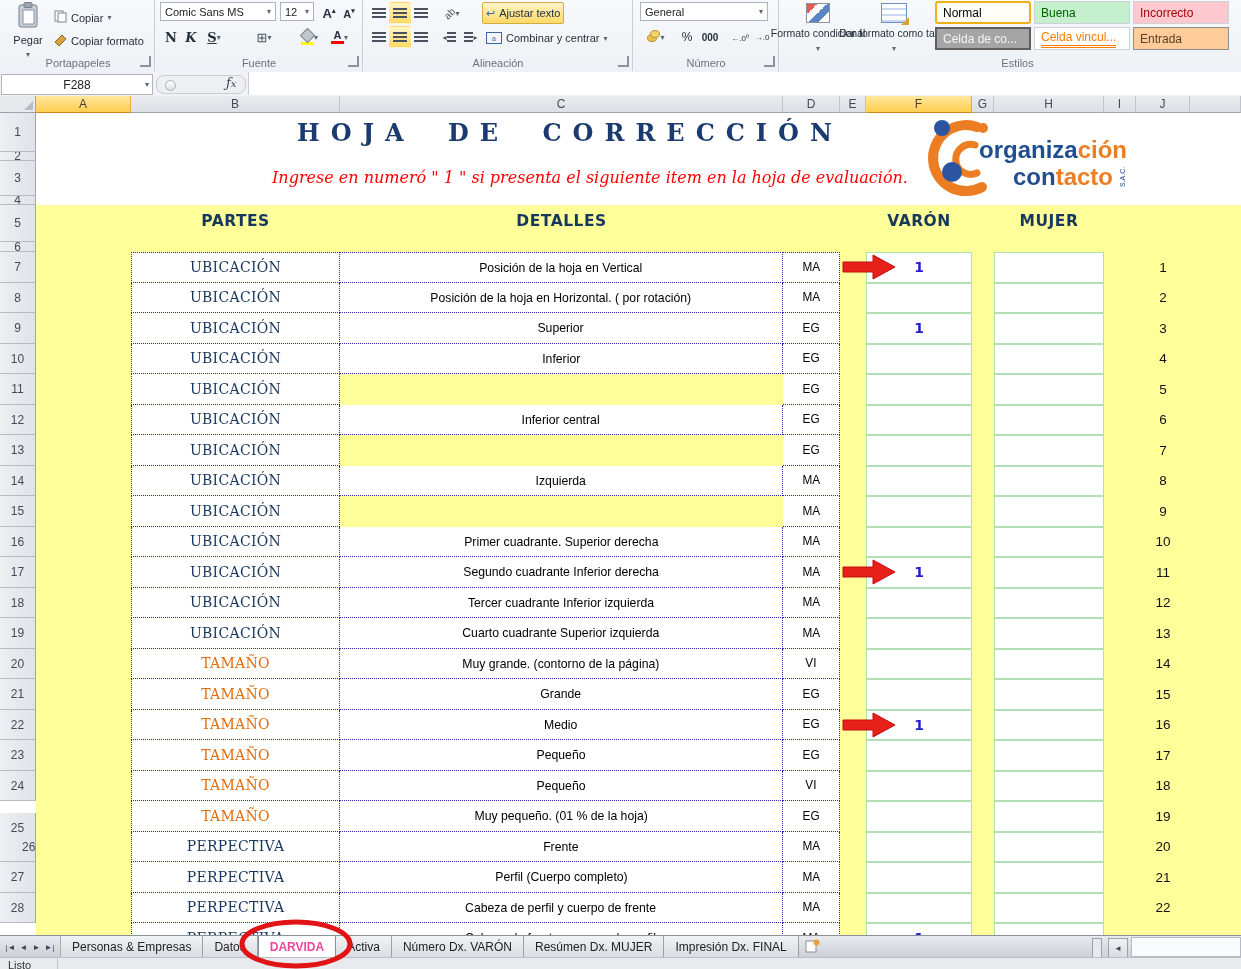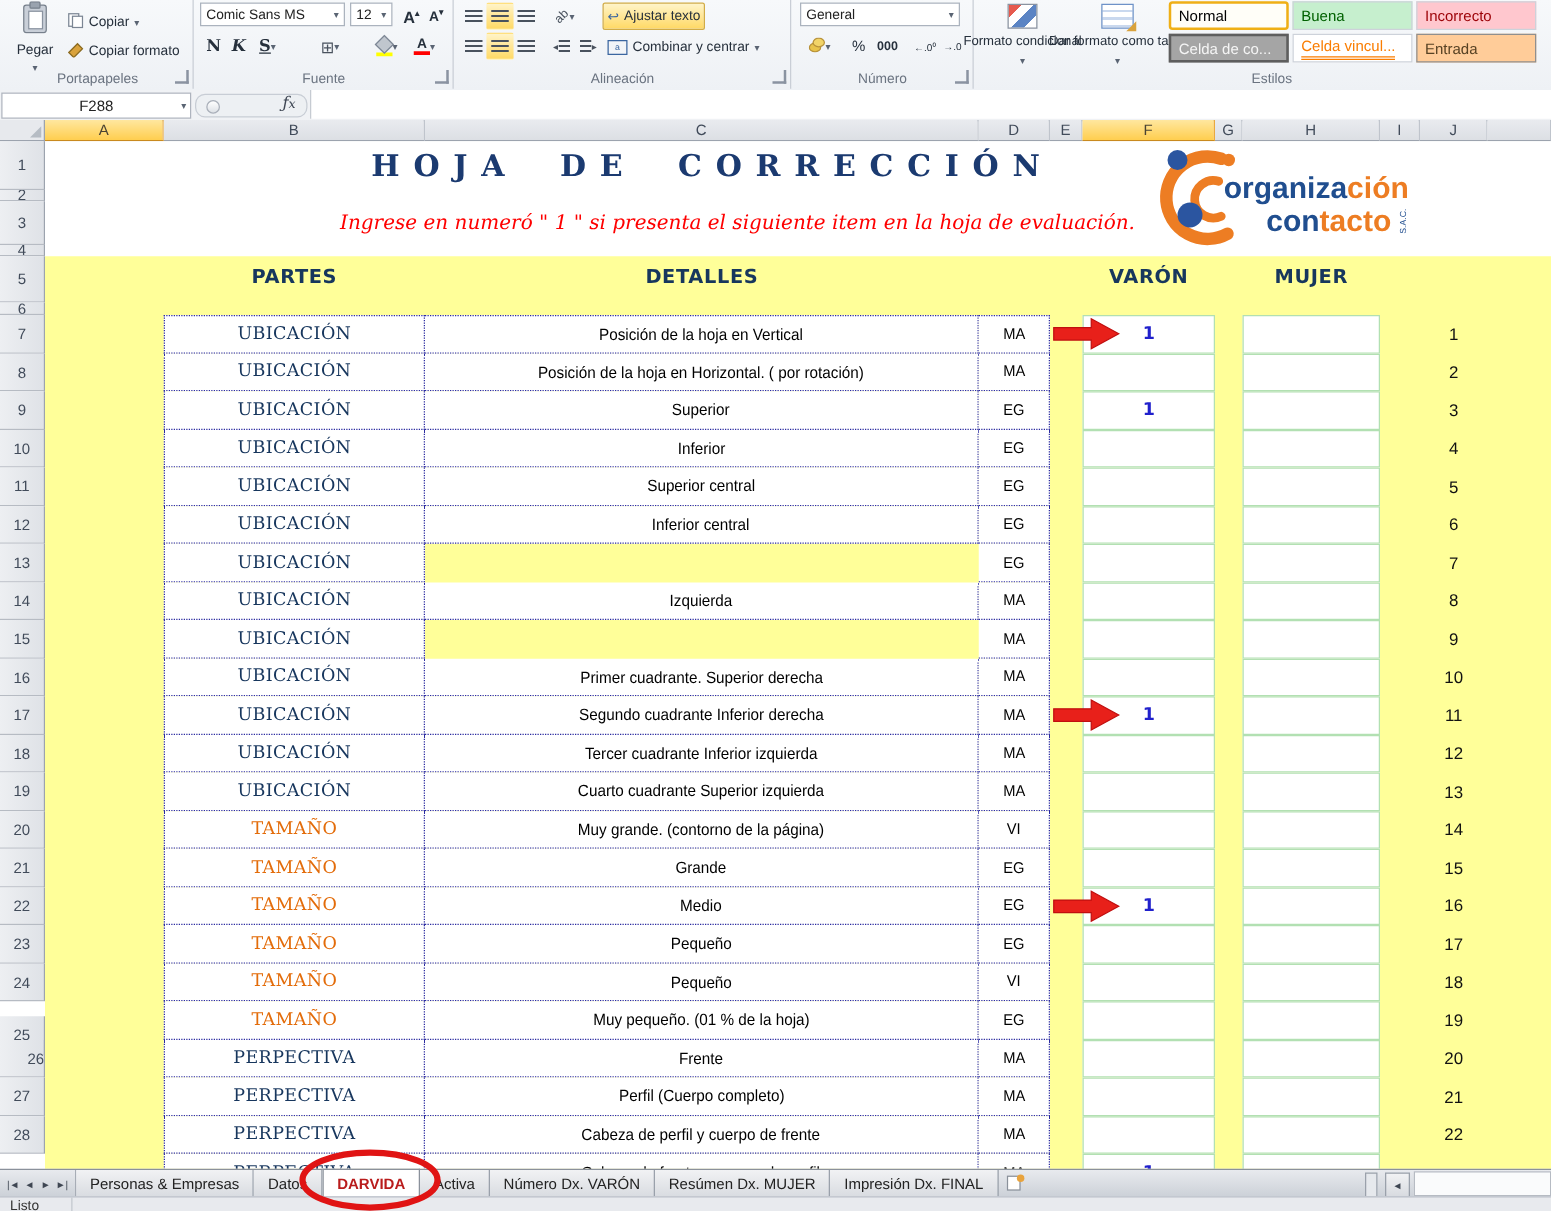--- a/index.html
+++ b/index.html
@@ -100,21 +100,21 @@
   .arrowbox{position:absolute;left:806px;top:2px;width:56px;height:26px}
 
   
   #tabbar{position:absolute;left:0;top:935px;width:1241px;height:22px;
           background:linear-gradient(#E8EAEE,#CBD0D7);border-top:1px solid #8A919B;
           display:flex;align-items:stretch}
   .navbtn{width:13px;display:flex;align-items:center;justify-content:center;font-size:8px;color:#3E4652}
   #navcluster{display:flex;align-items:stretch;padding:0 4px;border-right:1px solid #A7ADB6}
   .tab{display:flex;align-items:center;padding:0 11px;font-size:12px;color:#222;
        background:linear-gradient(#F1F2F4,#D8DBE0);border-right:1px solid #9AA1AB}
-  .tab.active{background:#fff;font-weight:bold;color:#b91c1c;border-left:1px solid #8A919B;
+  .tab.active{background:#fff;font-weight:bold;color:#ec4899;border-left:1px solid #8A919B;
               border-right:1px solid #8A919B;margin-top:-1px;border-top:1px solid #8A919B}
   #instab{display:flex;align-items:center;padding:0 6px}
   #hsplit{position:absolute;right:139px;top:2px;width:8px;height:18px;background:#E6E9ED;border:1px solid #9AA1AB}
   #hleft{position:absolute;right:113px;top:2px;width:18px;height:18px;background:linear-gradient(#F1F2F4,#D8DBE0);
          border:1px solid #9AA1AB;display:flex;align-items:center;justify-content:center;font-size:8px;color:#3E4652}
   #htrack{position:absolute;right:0;top:1px;width:110px;height:20px;background:#FAFBFC;border:1px solid #B6BBC3;box-sizing:border-box}
   #statusbar{position:absolute;left:0;top:957px;width:1241px;height:12px;background:#E8EAEE;border-top:1px solid #B9BEC7}
   #statusbar .mode{position:absolute;left:8px;top:1px;font-size:11px;color:#333}
   #statusbar .sdiv{position:absolute;left:57px;top:0;bottom:0;border-left:1px solid #C2C7CE}
 
@@ -455,23 +455,20 @@
         <span class="tipo">EG</span>
       </div>
       <div class="tcell cf"></div>
       <div class="tcell chm"></div>
       <div class="jn">4</div>
     </div>
     <div class="trow">
       <div class="tcell cb">
         <span class="partes">UBICACIÓN</span>
       </div>
-      <div class="tcell cc">
-        <span class="det">Superior central</span>
-      </div>
       <div class="tcell cd">
         <span class="tipo">EG</span>
       </div>
       <div class="tcell cf"></div>
       <div class="tcell chm"></div>
       <div class="jn">5</div>
     </div>
     <div class="trow">
       <div class="tcell cb">
         <span class="partes">UBICACIÓN</span>

